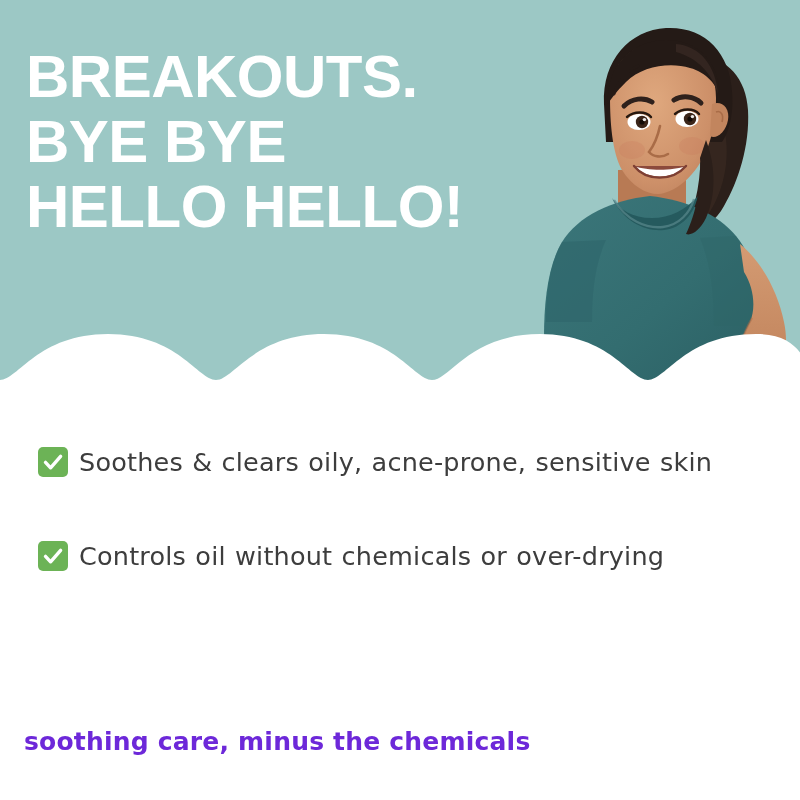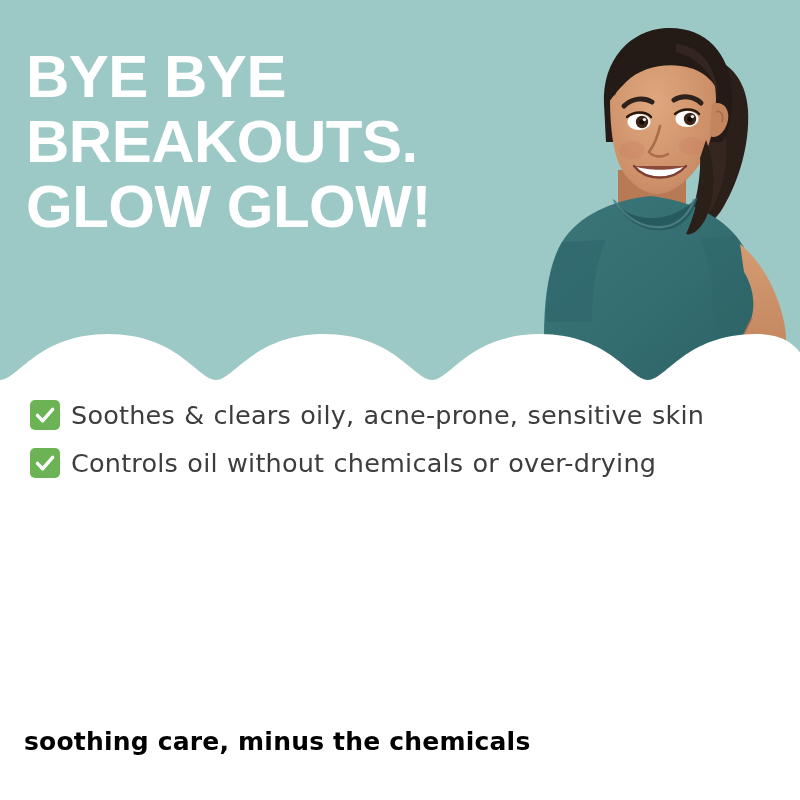--- a/index.html
+++ b/index.html
@@ -75,23 +75,24 @@
   
   .benefits {
     position: absolute;
     left: 0;
     top: 392px;
     width: 800px;
     z-index: 8;
   }
   .benefit-row {
     position: relative;
-    padding-left: 30px;
+    padding-left: 38px;
     padding-right: 40px;
     margin-bottom: 1px;
+    margin-top: 47px;
   }
   .benefit-text {
     font-family: "DejaVu Sans", sans-serif;
     font-size: 25.5px;
     line-height: 47px;
     color: #3d3d3d;
     letter-spacing: 0.2px;
     word-spacing: 1px;
   }
   .check-icon {
@@ -111,21 +112,21 @@
 
   
   .tagline {
     position: absolute;
     left: 24px;
     top: 727px;
     z-index: 8;
     font-family: "DejaVu Sans", sans-serif;
     font-weight: 700;
     font-size: 25px;
-    color: #000000;
+    color: #6d28d9;
     letter-spacing: 0.2px;
     white-space: nowrap;
   }
 </style>
 </head>
 <body>
 
 <div class="canvas">
 
   <div class="hero"></div>
@@ -248,23 +249,23 @@
         <ellipse cx="132" cy="150" rx="13" ry="9" fill="#c9795c" opacity="0.25"></ellipse>
         <ellipse cx="192" cy="146" rx="13" ry="9" fill="#c9795c" opacity="0.25"></ellipse>
 
         <path d="M206 140 C 216 166, 216 196, 206 218 C 200 230, 192 236, 186 234
                  C 196 214, 202 184, 200 158 Z" fill="#2b1f1a"></path>
       </g>
     </svg>
   </div>
 
   <div class="headline">
+    <span class="headline-line">BREAKOUTS.</span>
     <span class="headline-line">BYE BYE</span>
-    <span class="headline-line">BREAKOUTS.</span>
-    <span class="headline-line">GLOW GLOW!</span>
+    <span class="headline-line">HELLO HELLO!</span>
   </div>
 
   <div class="wave">
     <svg width="800" height="80" viewBox="0 0 800 80" xmlns="http://www.w3.org/2000/svg" preserveAspectRatio="none">
       <path d="M0 62
                C 18 62, 38 16, 108 16
                C 178 16, 198 62, 216 62
                C 234 62, 254 16, 324 16
                C 394 16, 414 62, 432 62
                C 450 62, 470 16, 540 16

